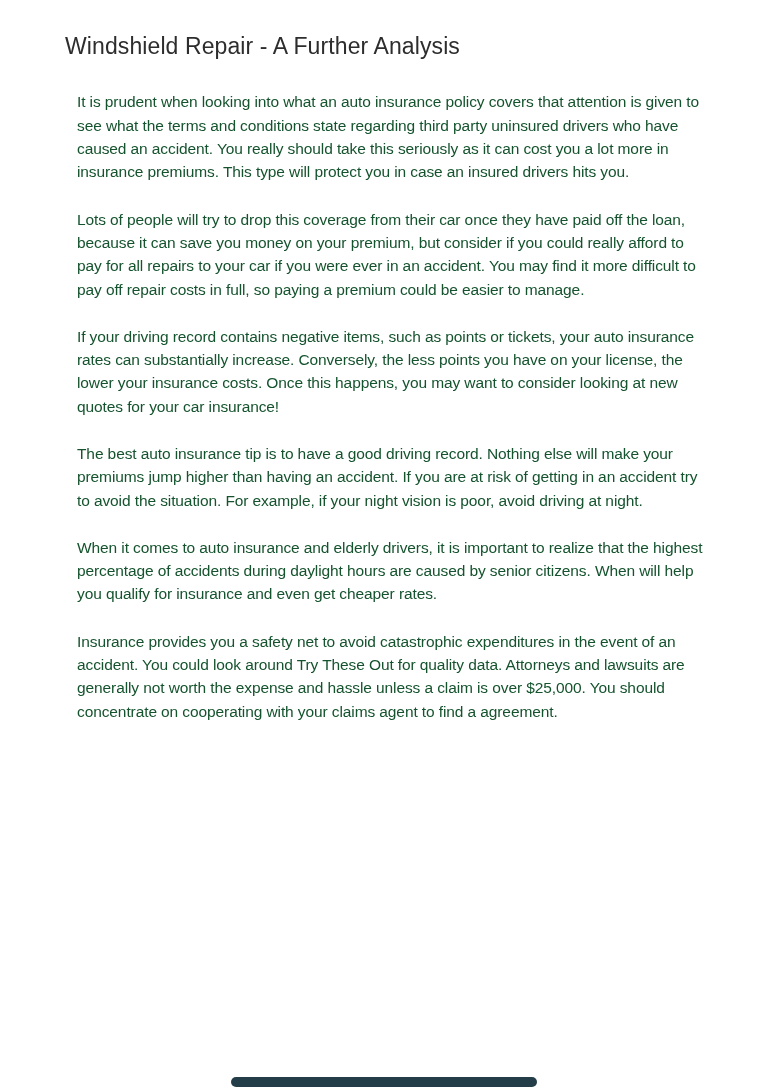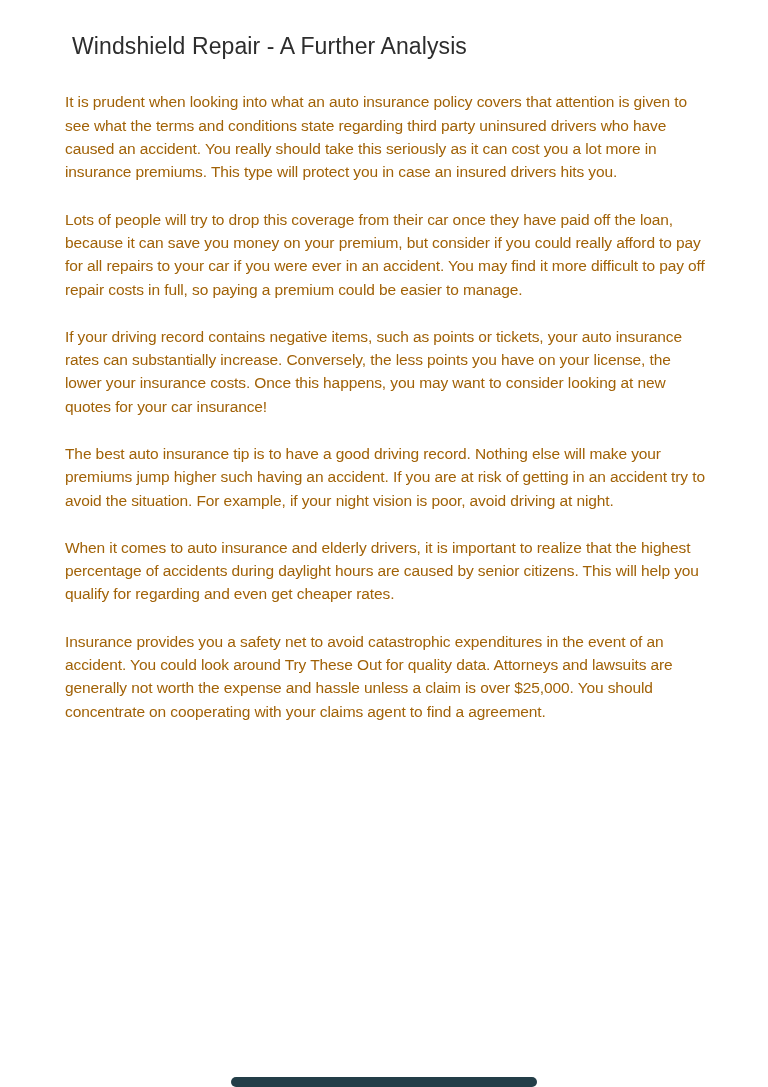--- a/index.html
+++ b/index.html
@@ -13,29 +13,29 @@
     overflow: hidden;
   }
   .page {
     padding: 33px 63px 0 65px;
   }
   .doc-title {
     font-size: 23px;
     font-weight: 400;
     color: #2d2d2d;
     letter-spacing: 0.1px;
-    margin: 0 0 31px 7px;
+    margin: 0 0 31px 0;
     line-height: 1.15;
   }
   .doc-para {
     font-size: 15.5px;
     line-height: 23.3px;
-    color: #a16207;
+    color: #14532d;
     letter-spacing: -0.1px;
-    margin: 0 0 24px 0;
+    margin: 0 0 24px 12px;
     max-width: 640px;
   }
   .progress-bar {
     position: absolute;
     bottom: 0;
     left: 50%;
     transform: translateX(-50%);
     width: 306px;
     height: 10px;
     background: #233e48;
@@ -48,20 +48,20 @@
 <div class="page">
   <h1 class="doc-title">Windshield Repair - A Further Analysis</h1>
 
   <p class="doc-para">It is prudent when looking into what an auto insurance policy covers that attention is given to see what the terms and conditions state regarding third party uninsured drivers who have caused an accident. You really should take this seriously as it can cost you a lot more in insurance premiums. This type will protect you in case an insured drivers hits you.</p>
 
   <p class="doc-para">Lots of people will try to drop this coverage from their car once they have paid off the loan, because it can save you money on your premium, but consider if you could really afford to pay for all repairs to your car if you were ever in an accident. You may find it more difficult to pay off repair costs in full, so paying a premium could be easier to manage.</p>
 
   <p class="doc-para">If your driving record contains negative items, such as points or tickets, your auto insurance rates can substantially increase. Conversely, the less points you have on your license, the lower your insurance costs. Once this happens, you may want to consider looking at new quotes for your car insurance!</p>
 
 
-  <p class="doc-para">The best auto insurance tip is to have a good driving record. Nothing else will make your premiums jump higher such having an accident. If you are at risk of getting in an accident try to avoid the situation. For example, if your night vision is poor, avoid driving at night.</p>
+  <p class="doc-para">The best auto insurance tip is to have a good driving record. Nothing else will make your premiums jump higher than having an accident. If you are at risk of getting in an accident try to avoid the situation. For example, if your night vision is poor, avoid driving at night.</p>
 
-  <p class="doc-para">When it comes to auto insurance and elderly drivers, it is important to realize that the highest percentage of accidents during daylight hours are caused by senior citizens. This will help you qualify for regarding and even get cheaper rates.</p>
+  <p class="doc-para">When it comes to auto insurance and elderly drivers, it is important to realize that the highest percentage of accidents during daylight hours are caused by senior citizens. When will help you qualify for insurance and even get cheaper rates.</p>
 
   <p class="doc-para">Insurance provides you a safety net to avoid catastrophic expenditures in the event of an accident. You could look around Try These Out for quality data. Attorneys and lawsuits are generally not worth the expense and hassle unless a claim is over $25,000. You should concentrate on cooperating with your claims agent to find a agreement.</p>
 </div>
 
 <div class="progress-bar"></div>
 
 </body></html>

